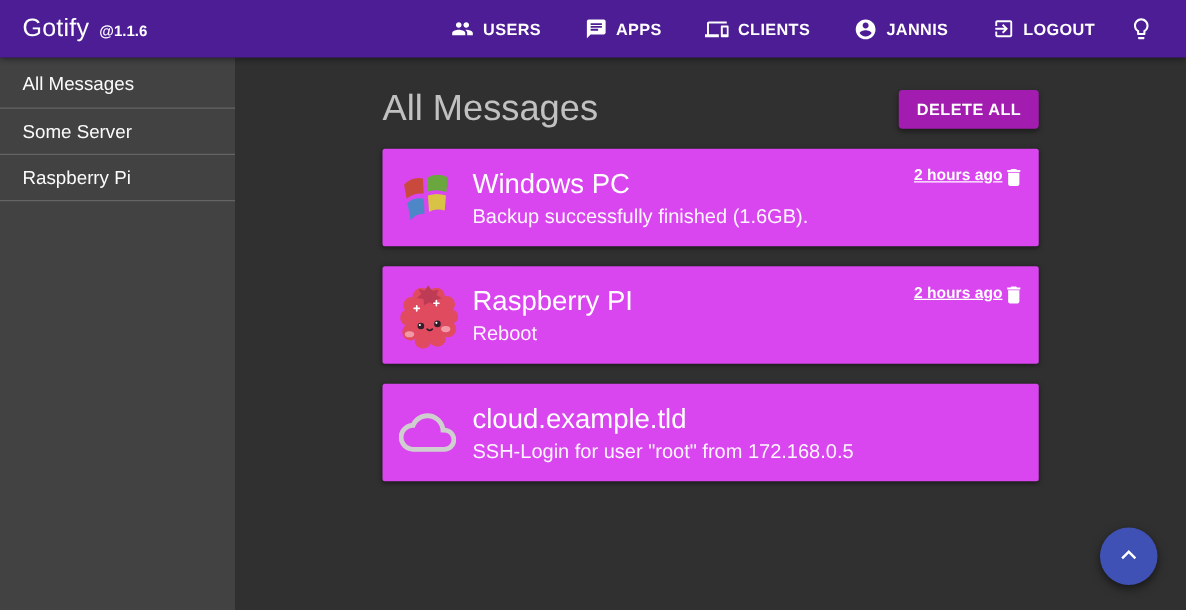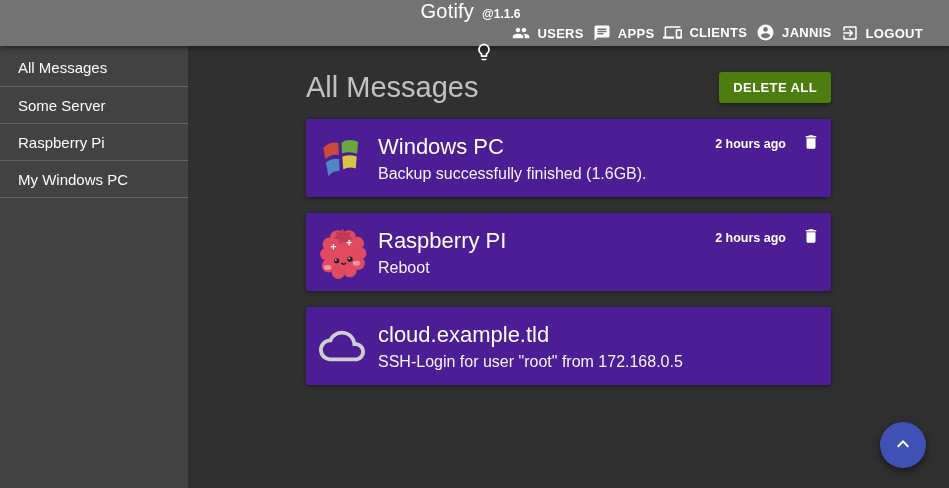--- a/index.html
+++ b/index.html
@@ -7,31 +7,30 @@
   body {
     position: relative;
     background: #303030;
     font-family: "Liberation Sans", sans-serif;
     color: #fff;
   }
 
   
   .appbar {
     position: absolute; top: 0; left: 0; right: 0; height: 46px;
-    background: #737373;
+    background: #4c1d95;
     display: flex; align-items: center;
     padding: 0 26px 0 18px;
     box-shadow: 0 2px 5px rgba(0,0,0,0.45);
     z-index: 5;
-    flex-direction: column;
   }
   .brand { display: flex; align-items: baseline; cursor: default; }
   .brand-title { font-size: 20px; font-weight: 500; letter-spacing: 0.2px; }
   .brand-version { font-size: 12px; font-weight: 700; margin-left: 8px; }
-  .nav { margin-left: auto; display: flex; align-items: flex-end; gap: 9px; }
+  .nav { margin-left: auto; display: flex; align-items: center; gap: 35px; }
   .nav-item {
     display: flex; align-items: center; gap: 7px;
     font-size: 13px; font-weight: 700; letter-spacing: 0.3px;
     cursor: pointer; user-select: none;
   }
   .nav-item svg, .bulb svg { fill: #fff; display: block; }
   .bulb { margin-left: 27px; cursor: pointer; background: none; border: none; display: flex; }
 
   
   .sidebar {
@@ -52,42 +51,43 @@
 
   
   .main { position: absolute; top: 46px; left: 188px; right: 0; bottom: 0; }
   .content { width: 525px; margin: 0 auto; }
   .page-head {
     display: flex; align-items: center; justify-content: space-between;
     margin-top: 24px; margin-bottom: 15px; height: 34px;
   }
   .page-title { font-size: 29px; font-weight: 400; color: rgba(255,255,255,0.7); }
   .delete-all {
-    background: #4d7c0f; color: #fff; border: none; border-radius: 3px;
+    background: #a21caf; color: #fff; border: none; border-radius: 3px;
     font-family: "Liberation Sans", sans-serif;
     font-size: 13px; font-weight: 700; letter-spacing: 0.4px;
     padding: 8px 14px;
     box-shadow: 0 2px 4px rgba(0,0,0,0.4);
     cursor: pointer;
   }
 
   .card {
-    background: #4c1d95; border-radius: 2px;
+    background: #d946ef; border-radius: 2px;
     box-shadow: 0 1px 4px rgba(0,0,0,0.5);
     height: 78px; display: flex; align-items: center;
     margin-bottom: 16px;
   }
   .card-icon { width: 72px; flex-shrink: 0; display: flex; align-items: center; justify-content: center; }
   .card-text { flex: 1; min-width: 0; padding-right: 6px; }
   .card-title { font-size: 22px; font-weight: 400; color: #fff; margin-bottom: 5px; }
   .card-body { font-size: 16px; color: rgba(255,255,255,0.95); }
   .card-meta {
     align-self: flex-start;
-    display: flex; align-items: center; gap: 16px;
+    display: flex; align-items: flex-start; gap: 0;
     padding: 14px 11px 0 0;
+    text-decoration: underline;
   }
   .time { font-size: 12.5px; font-weight: 600; white-space: nowrap; color: #fff; }
   .trash-btn { background: none; border: none; padding: 0; cursor: pointer; display: flex; }
   .trash-btn svg { fill: #fff; }
 
   .end-text {
     text-align: center; margin-top: 11px;
     font-size: 12px; color: rgba(255,255,255,0.85);
   }
 
@@ -164,23 +164,20 @@
 
 <aside class="sidebar">
   <div class="side-item">
     <span>All Messages</span>
   </div>
   <div class="side-item">
     <span>Some Server</span>
   </div>
   <div class="side-item">
     <span>Raspberry Pi</span>
-  </div>
-  <div class="side-item">
-    <span>My Windows PC</span>
   </div>
 </aside>
 
 <main class="main">
   <div class="content">
     <div class="page-head">
       <h1 class="page-title">All Messages</h1>
       <button class="delete-all">DELETE ALL</button>
     </div>
 

